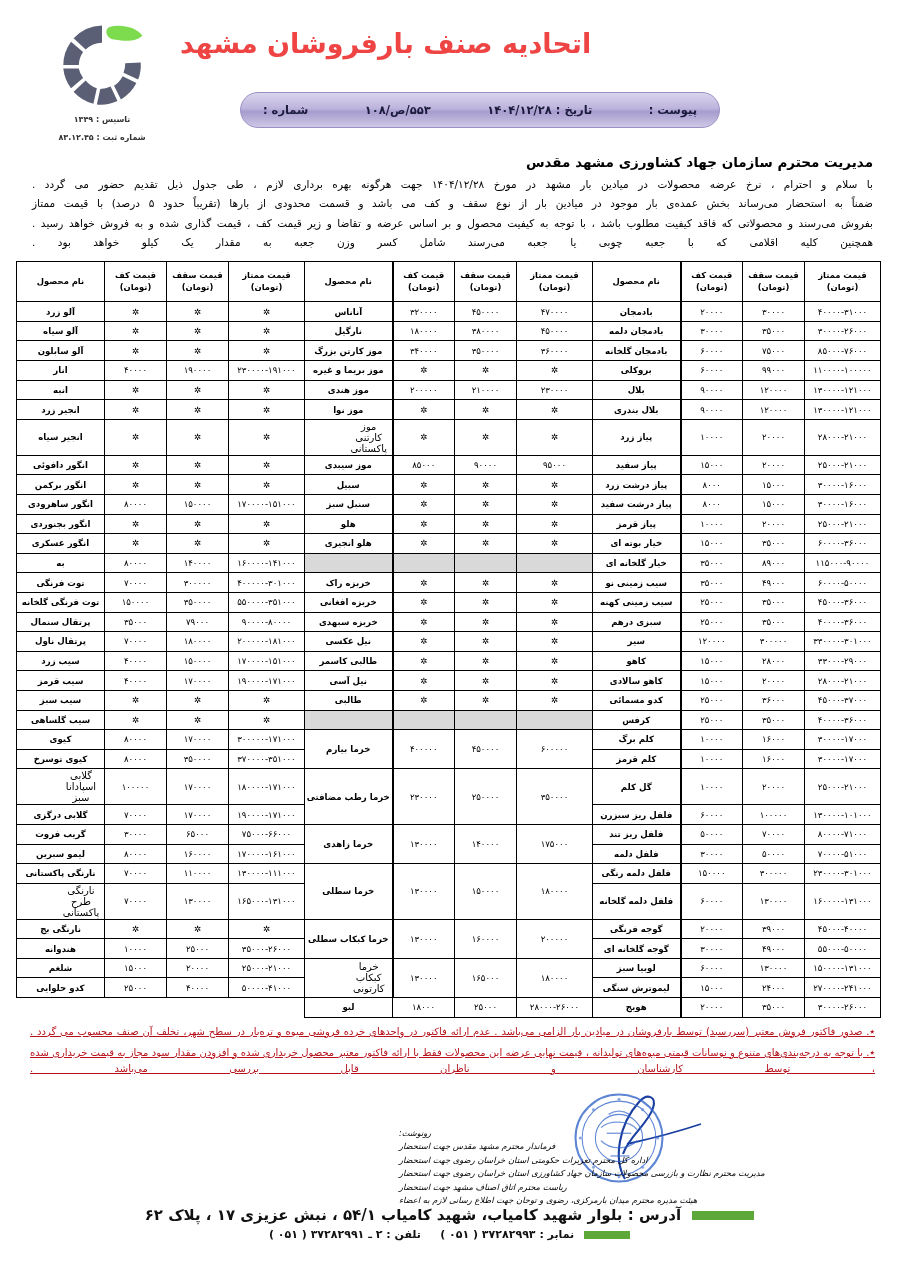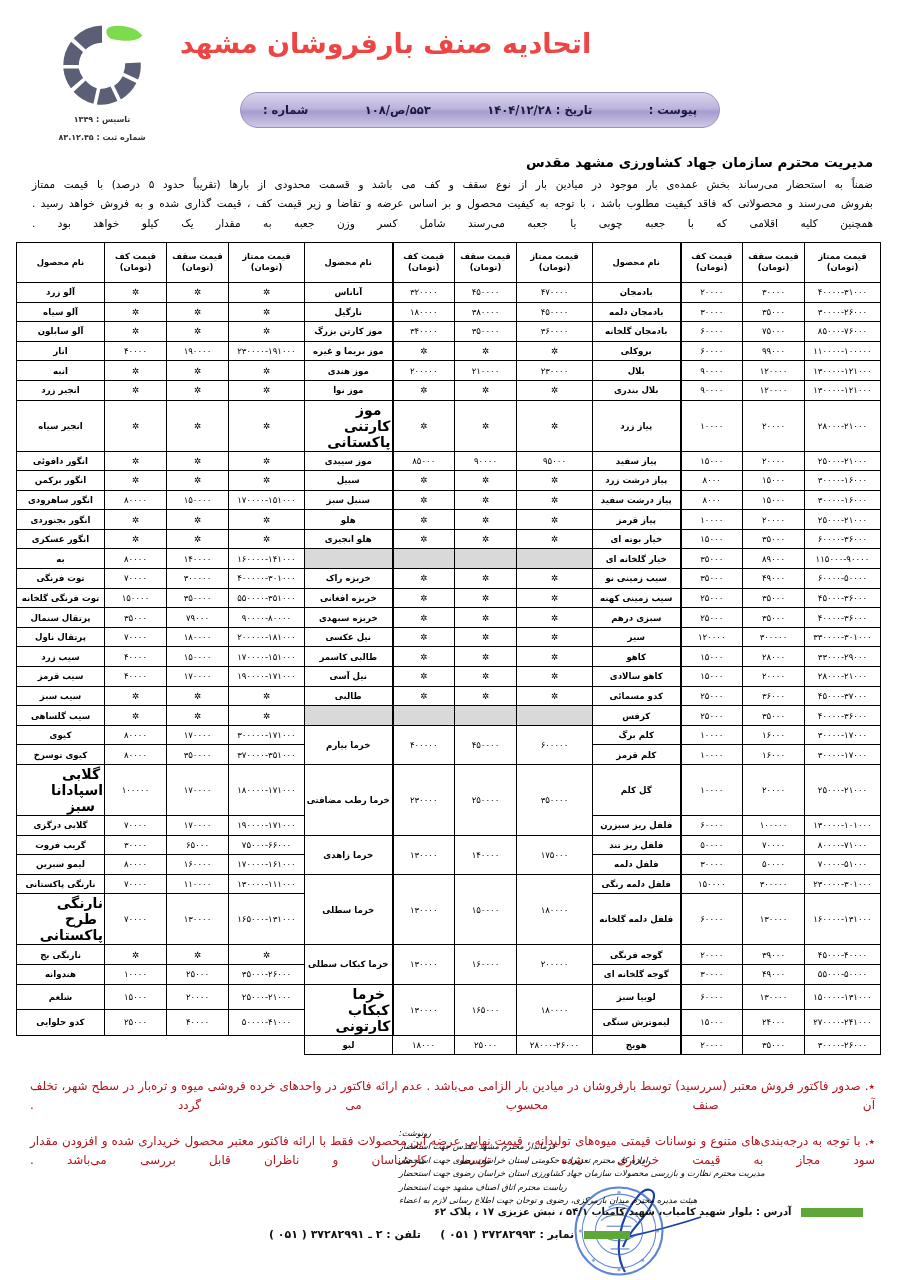--- a/index.html
+++ b/index.html
@@ -50,54 +50,54 @@
   .table-zone { padding: 8px 24px 0 24px; }
   table.price { width: 857px; border-collapse: collapse; table-layout: fixed; }
   table.price th, table.price td {
     border: 1px solid #000; text-align: center; vertical-align: middle;
     font-size: 8.6px; padding: 1px 1px; height: 19.6px;
   }
   table.price th {
     font-size: 8.4px; font-weight: bold; height: 40px; line-height: 1.35;
   }
   td.pname { font-size: 9.3px; font-weight: bold; }
-  td.pname.sm { font-size: 14px; font-weight: bold; padding-left: 42px; }
+  td.pname.sm { font-size: 10px; font-weight: normal; padding-left: 42px; }
   td.blank { background: #d9d9d9; }
   td.num { font-size: 8.4px; letter-spacing: -0.1px; }
   .sep { border-right: 2px solid #000 !important; }
   col.c-name { width: 88px; }
   col.c-p    { width: 62px; }
   col.c-pz   { width: 76px; }
 
   
   .notes { padding: 6px 30px 0 30px; }
   .notes p {
-    margin: 16px 0 5px 0; font-size: 12px; color: #b5121b; line-height: 1.6;
-    text-align: justify; text-align-last: justify;
+    margin: 0 0 5px 0; font-size: 10px; color: #b5121b; line-height: 1.6;
+    text-align: justify; text-align-last: justify; text-decoration: underline;
   }
 
   
   .sig-zone { position: relative; height: 120px; }
   .sig-block {
     position: absolute; right: 40px; top: 14px; text-align: center;
     font-size: 10.5px; line-height: 1.75; font-weight: bold; color: #111;
   }
   .sig-mark { position: absolute; right: 190px; top: 2px; }
   .stamp { position: absolute; right: 232px; top: 4px; opacity: .78; }
 
   
   .dist { position: absolute; right: 36px; top: 1128px; width: 470px; text-align: left; font-style: italic; }
   .dist .ttl { font-size: 8.2px; margin-bottom: 2px; }
   .dist .ln { font-size: 8.4px; line-height: 1.62; }
 
   
   .footer { position: absolute; bottom: 0; right: 0; left: 0; height: 78px; }
   .f-addr {
     position: absolute; right: 36px; top: 4px; left: 36px;
-    text-align: right; font-size: 10px; font-weight: bold; color: #111;
+    text-align: center; font-size: 15px; font-weight: bold; color: #111;
   }
   .f-tel {
     position: absolute; right: 36px; top: 26px; left: 36px;
     text-align: center; font-size: 11px; font-weight: bold; color: #111;
   }
   .f-web {
     position: absolute; right: 36px; top: 48px; left: 36px;
     text-align: center; font-size: 11px; font-weight: bold; color: #3a3a3a;
     direction: ltr;
   }
@@ -138,20 +138,21 @@
         <path d="M58 6 C72 2 90 6 97 16 C88 24 74 22 62 20 C56 18 52 10 58 6 Z" fill="#7ddc4e"></path>
       </svg>
     </div>
     <div class="logo-sub">تاسیس : ۱۳۴۹</div>
     <div class="logo-sub">شماره ثبت : ۸۳.۱۲.۴۵</div>
   </div>
 </div>
 
 <div class="intro">
   <div class="addressee">مدیریت محترم سازمان جهاد کشاورزی مشهد مقدس</div>
+  <p>با سلام و احترام ، نرخ عرضه محصولات در میادین بار مشهد در مورخ ۱۴۰۴/۱۲/۲۸ جهت هرگونه بهره برداری لازم ، طی جدول ذیل تقدیم حضور می گردد .</p>
   <p>ضمناً به استحضار می‌رساند بخش عمده‌ی بار موجود در میادین بار از نوع سقف و کف می باشد و قسمت محدودی از بارها  (تقریباً حدود ۵ درصد) با قیمت ممتاز</p>
   <p>بفروش می‌رسند و محصولاتی که فاقد کیفیت مطلوب باشد ، با توجه به کیفیت محصول و بر اساس عرضه و تقاضا و زیر قیمت کف ، قیمت گذاری شده و به فروش خواهد رسید .</p>
   <p>همچنین کلیه اقلامی که با جعبه چوبی یا جعبه می‌رسند شامل کسر وزن جعبه به مقدار یک کیلو خواهد بود .</p>
 </div>
 
 <div class="table-zone">
   <table class="price">
     <colgroup>
       <col class="c-pz">
         <col class="c-p">

